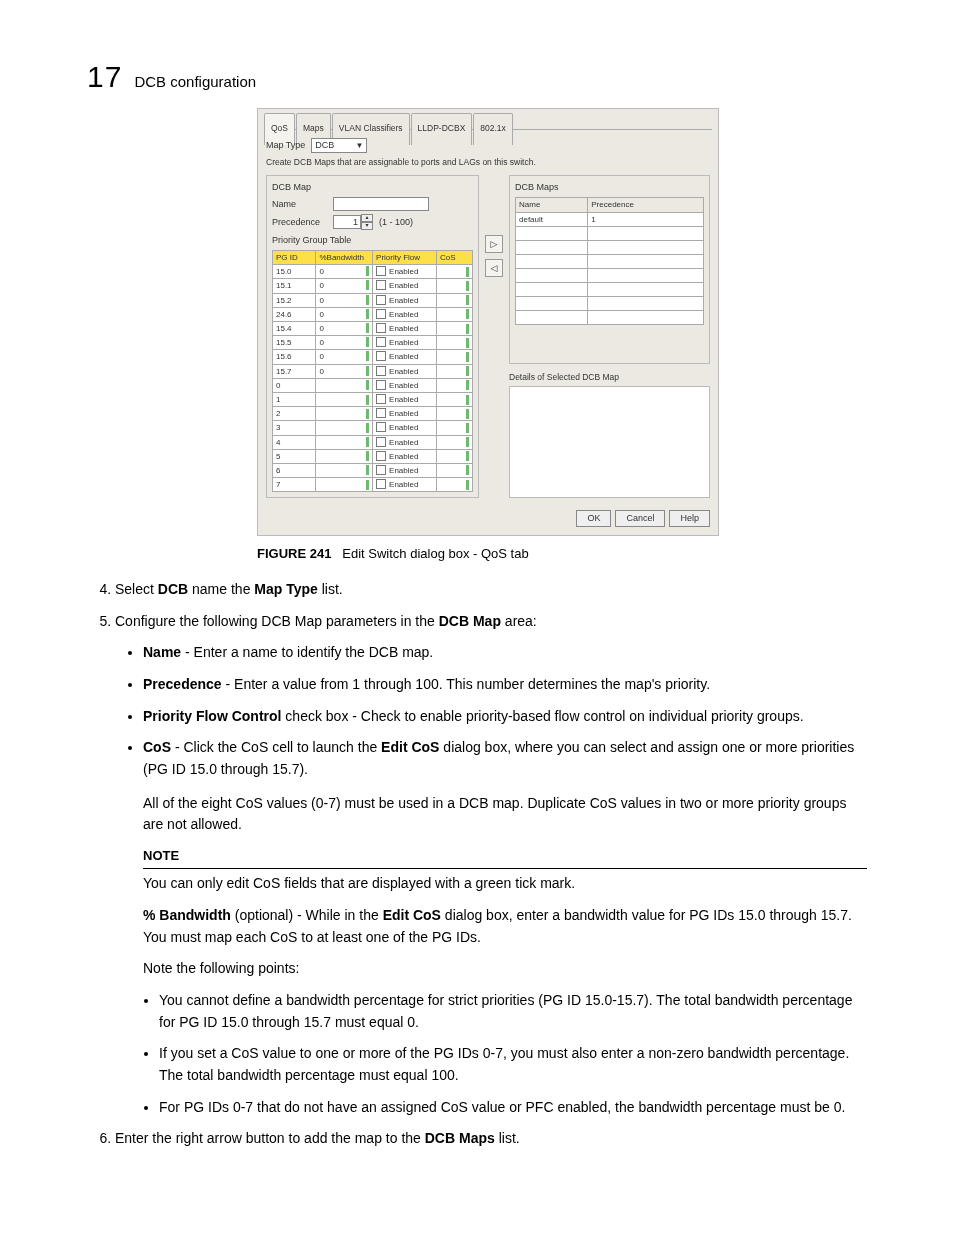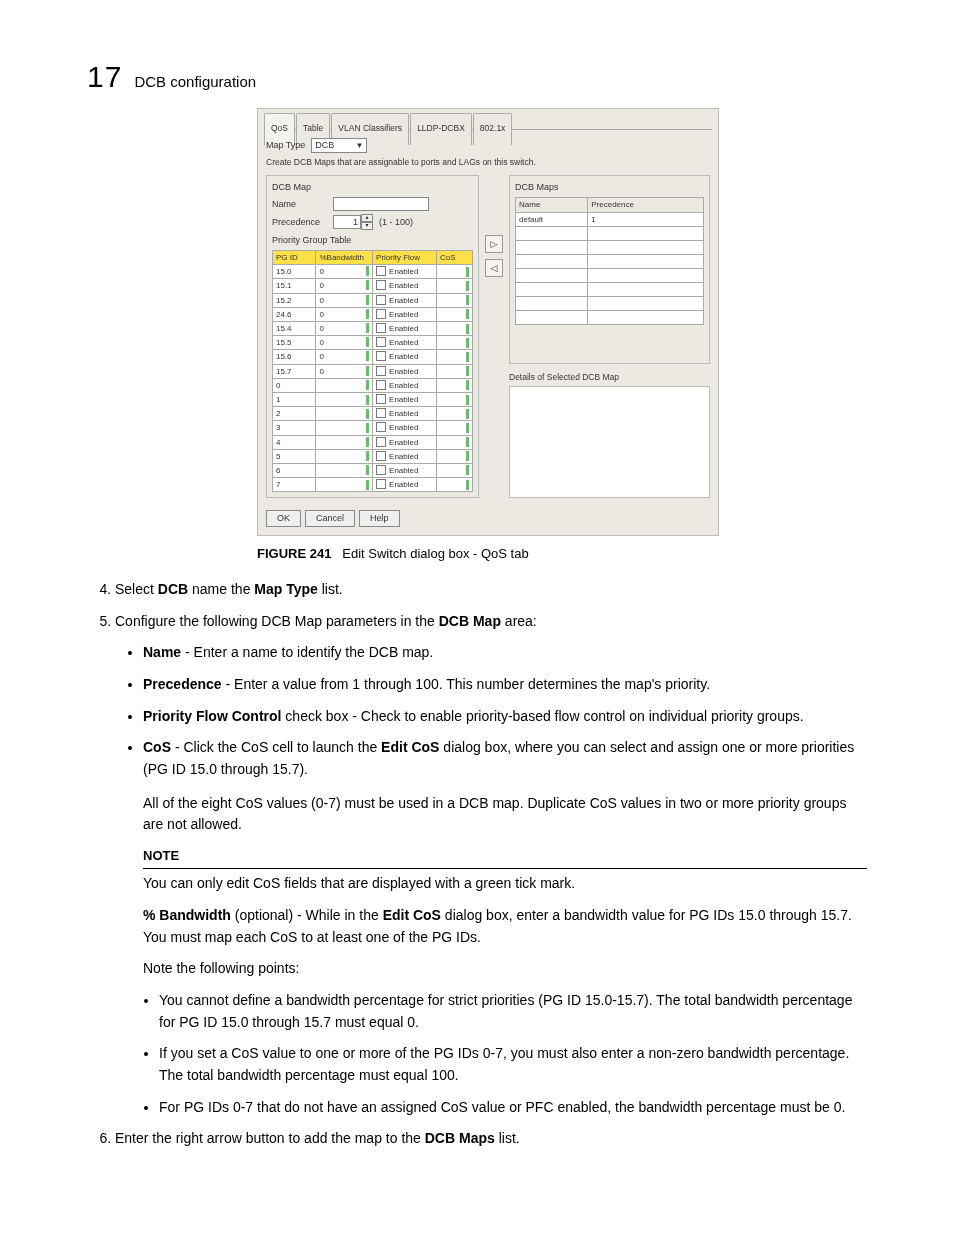--- a/index.html
+++ b/index.html
@@ -33,21 +33,21 @@
 .ckrow{display:flex;align-items:flex-start;gap:3px}
 .ck{width:8px;height:8px;border:1px solid #777;background:#fff;display:inline-block}
 .greenbar{width:3px;height:10px;background:#6fb96f;display:inline-block;float:right}
 .midcol{display:flex;flex-direction:column;gap:6px;align-items:center;padding-top:60px;width:18px}
 .arrbtn{width:16px;height:16px;border:1px solid #999;background:#f5f3ee;font-size:9px;display:flex;align-items:center;justify-content:center}
 .maps-tbl{width:100%;border-collapse:collapse;font-size:8px}
 .maps-tbl th,.maps-tbl td{border:1px solid #aaa;padding:1px 3px;text-align:left;height:11px;background:#fff}
 .maps-tbl th{background:#ece9e2;font-weight:400}
 .details-h{font-size:8.5px;margin:8px 0 2px 0}
 .details-box{border:1px solid #bbb;background:#fff;height:110px}
-.btnbar{display:flex;justify-content:flex-start;gap:4px;padding:6px 8px 8px 8px}
+.btnbar{display:flex;justify-content:flex-end;gap:4px;padding:6px 8px 8px 8px}
 .dlg-btn{border:1px solid #888;background:#efefef;padding:1px 10px;font-size:9px}
 .fig-caption{font-size:13px;margin:10px 0 18px 0}
 .fig-caption .b{font-weight:bold}
 .body-text{font-size:14px;line-height:1.55}
 ol.steps{list-style:decimal;padding-left:28px;margin:0}
 ol.steps>li{margin:10px 0}
 ul.bul{list-style:disc;padding-left:28px;margin:10px 0}
 ul.bul>li{margin:10px 0}
 ul.bul2{list-style:disc;padding-left:44px;margin:10px 0}
 ul.bul2>li{margin:10px 0}
@@ -62,21 +62,21 @@
 <div class="page">
   <div class="hdr">
     <span class="num">17</span>
     <span class="ttl">DCB configuration</span>
   </div>
 
   <div class="fig-wrap">
     <div class="dialog">
       <div class="dlg-tabs">
         <div class="dlg-tab sel">QoS</div>
-        <div class="dlg-tab">Table</div>
+        <div class="dlg-tab">Maps</div>
         <div class="dlg-tab">VLAN Classifiers</div>
         <div class="dlg-tab">LLDP-DCBX</div>
         <div class="dlg-tab">802.1x</div>
       </div>
       <div class="dlg-body">
         <div class="mp">
           <span class="lbl">Map Type</span>
           <div class="sel-box">
             <span>DCB</span>
             <span class="tri">▼</span>

